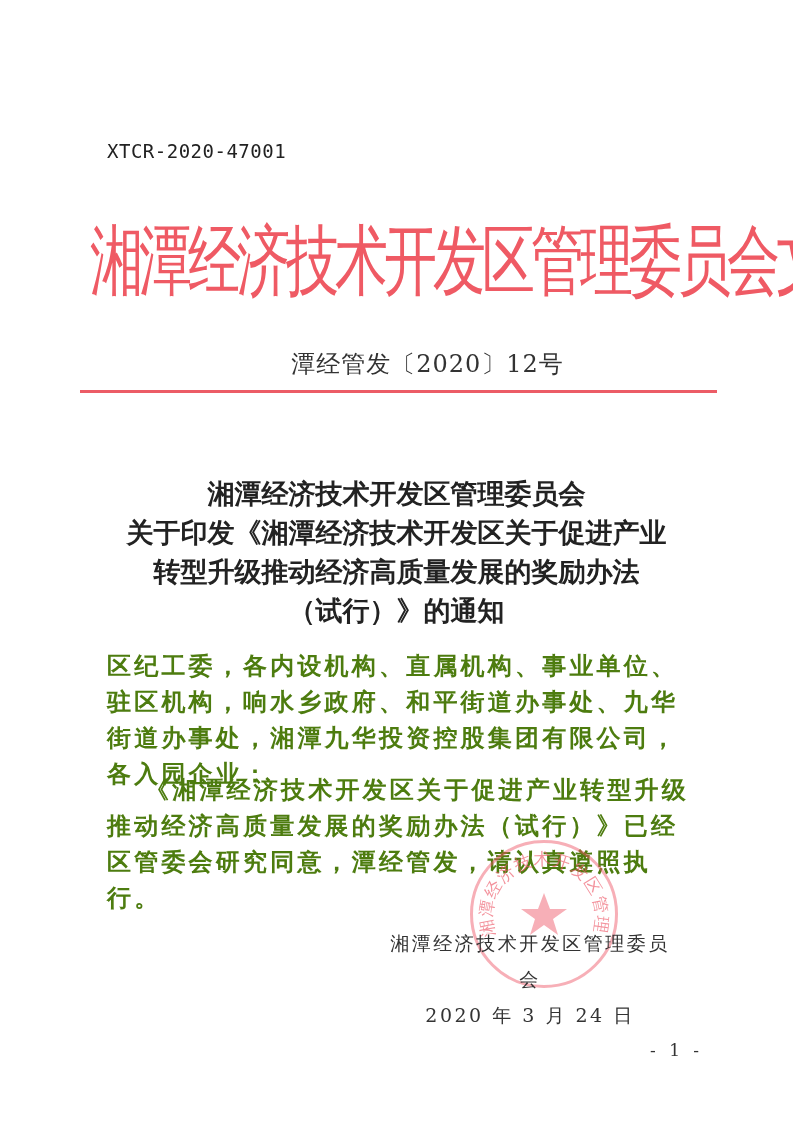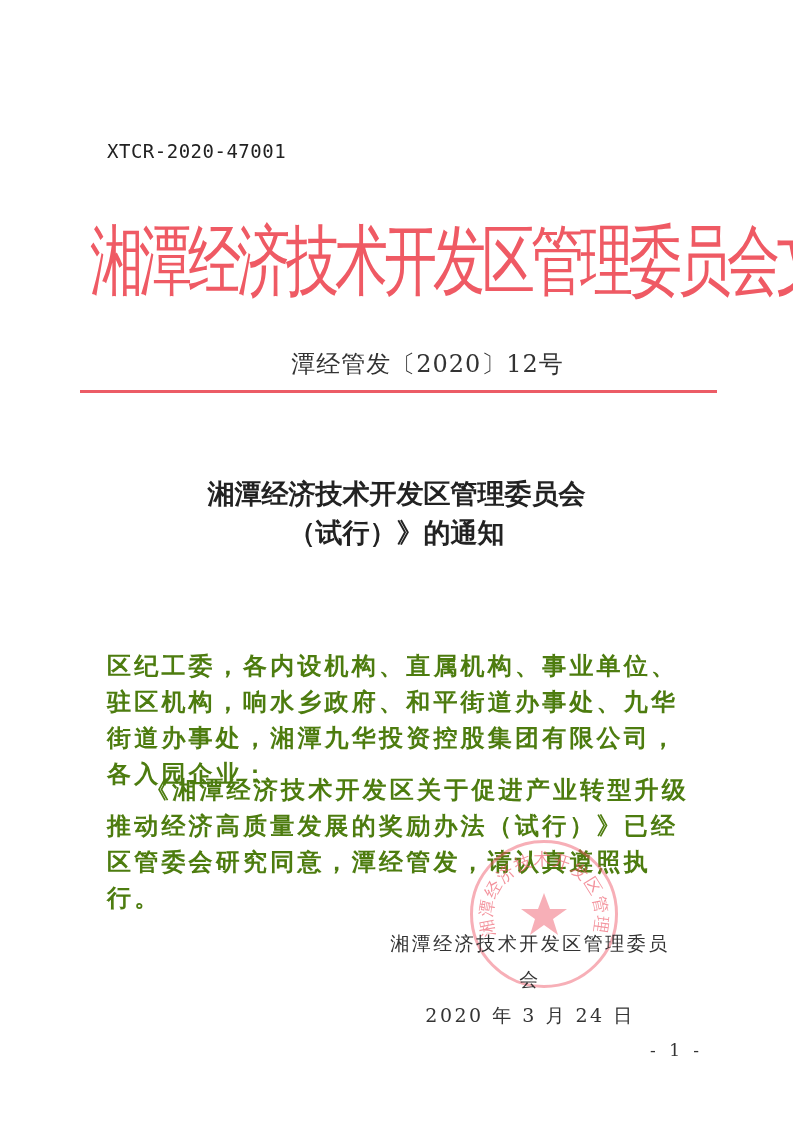--- a/index.html
+++ b/index.html
@@ -68,20 +68,22 @@
   <div class="doc-code">XTCR-2020-47001</div>
 
   <div class="masthead">湘潭经济技术开发区管理委员会文件</div>
 
   <div class="doc-number">潭经管发〔2020〕12号</div>
 
   <div class="red-rule"></div>
 
   <div class="title">
     <div>湘潭经济技术开发区管理委员会</div>
+    <div>关于印发《湘潭经济技术开发区关于促进产业</div>
+    <div>转型升级推动经济高质量发展的奖励办法</div>
     <div>（试行）》的通知</div>
   </div>
 
   <div class="body-text salutation">区纪工委，各内设机构、直属机构、事业单位、驻区机构，响水乡政府、和平街道办事处、九华街道办事处，湘潭九华投资控股集团有限公司，各入园企业：</div>
 
   <div class="body-text paragraph">《湘潭经济技术开发区关于促进产业转型升级推动经济高质量发展的奖励办法（试行）》已经区管委会研究同意，潭经管发，请认真遵照执行。</div>
 
   <div class="stamp">
     <svg width="142" height="142" viewBox="0 0 142 142">
       <defs>

